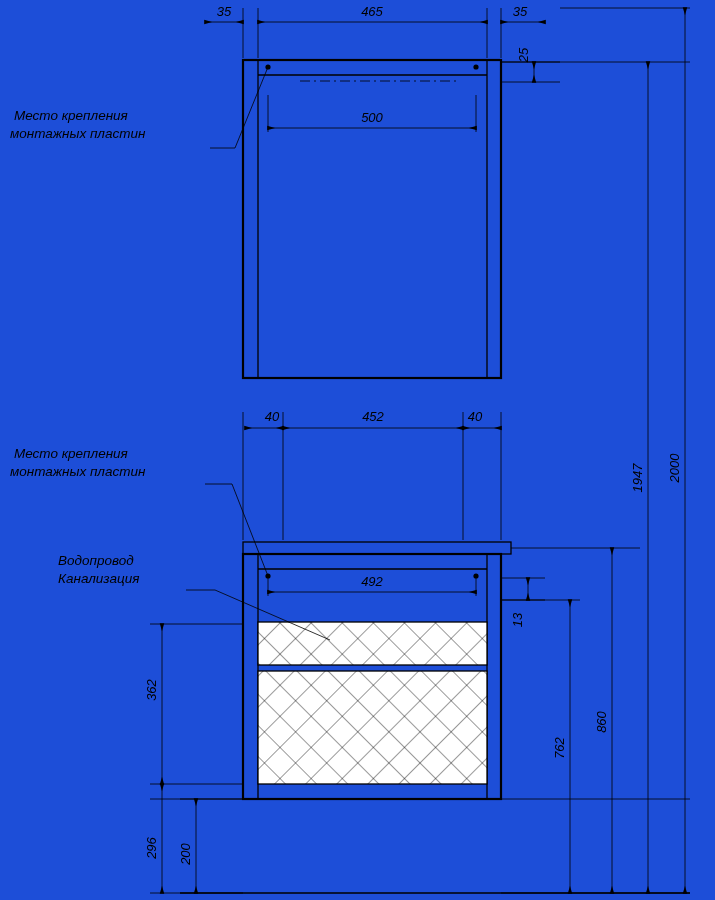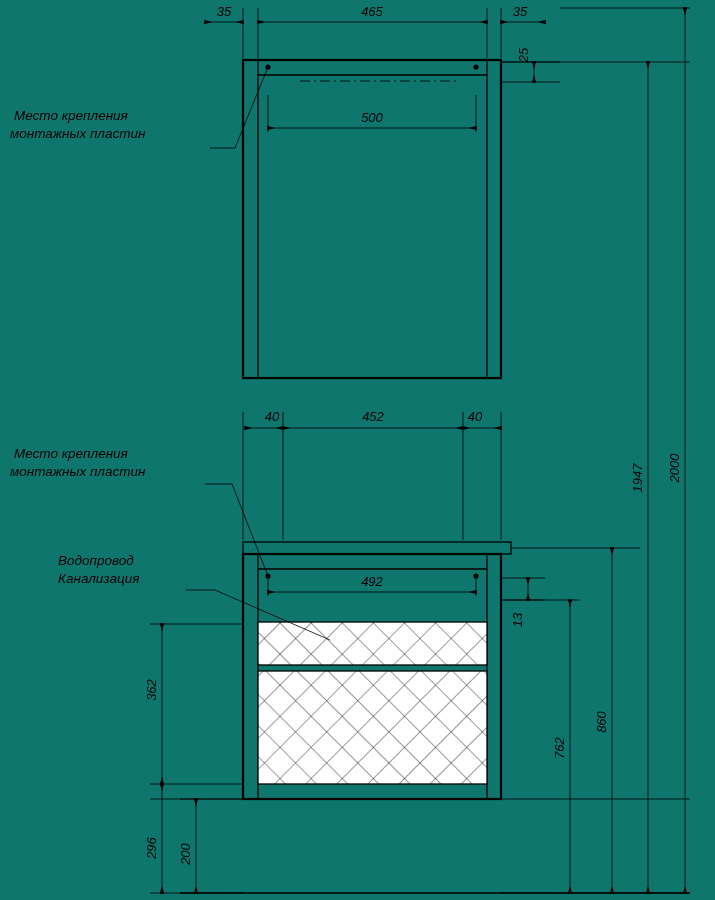--- a/index.html
+++ b/index.html
@@ -7,21 +7,21 @@
     padding: 0;
     background: #ffffff;
   }
   body {
     font-family: "Liberation Sans", sans-serif;
   }
   #stage {
     position: relative;
     width: 715px;
     height: 900px;
-    background: #0f766e;
+    background: #1d4ed8;
     overflow: hidden;
   }
   svg#drawing {
     position: absolute;
     left: 0;
     top: 0;
     width: 715px;
     height: 900px;
   }
   .dim {

